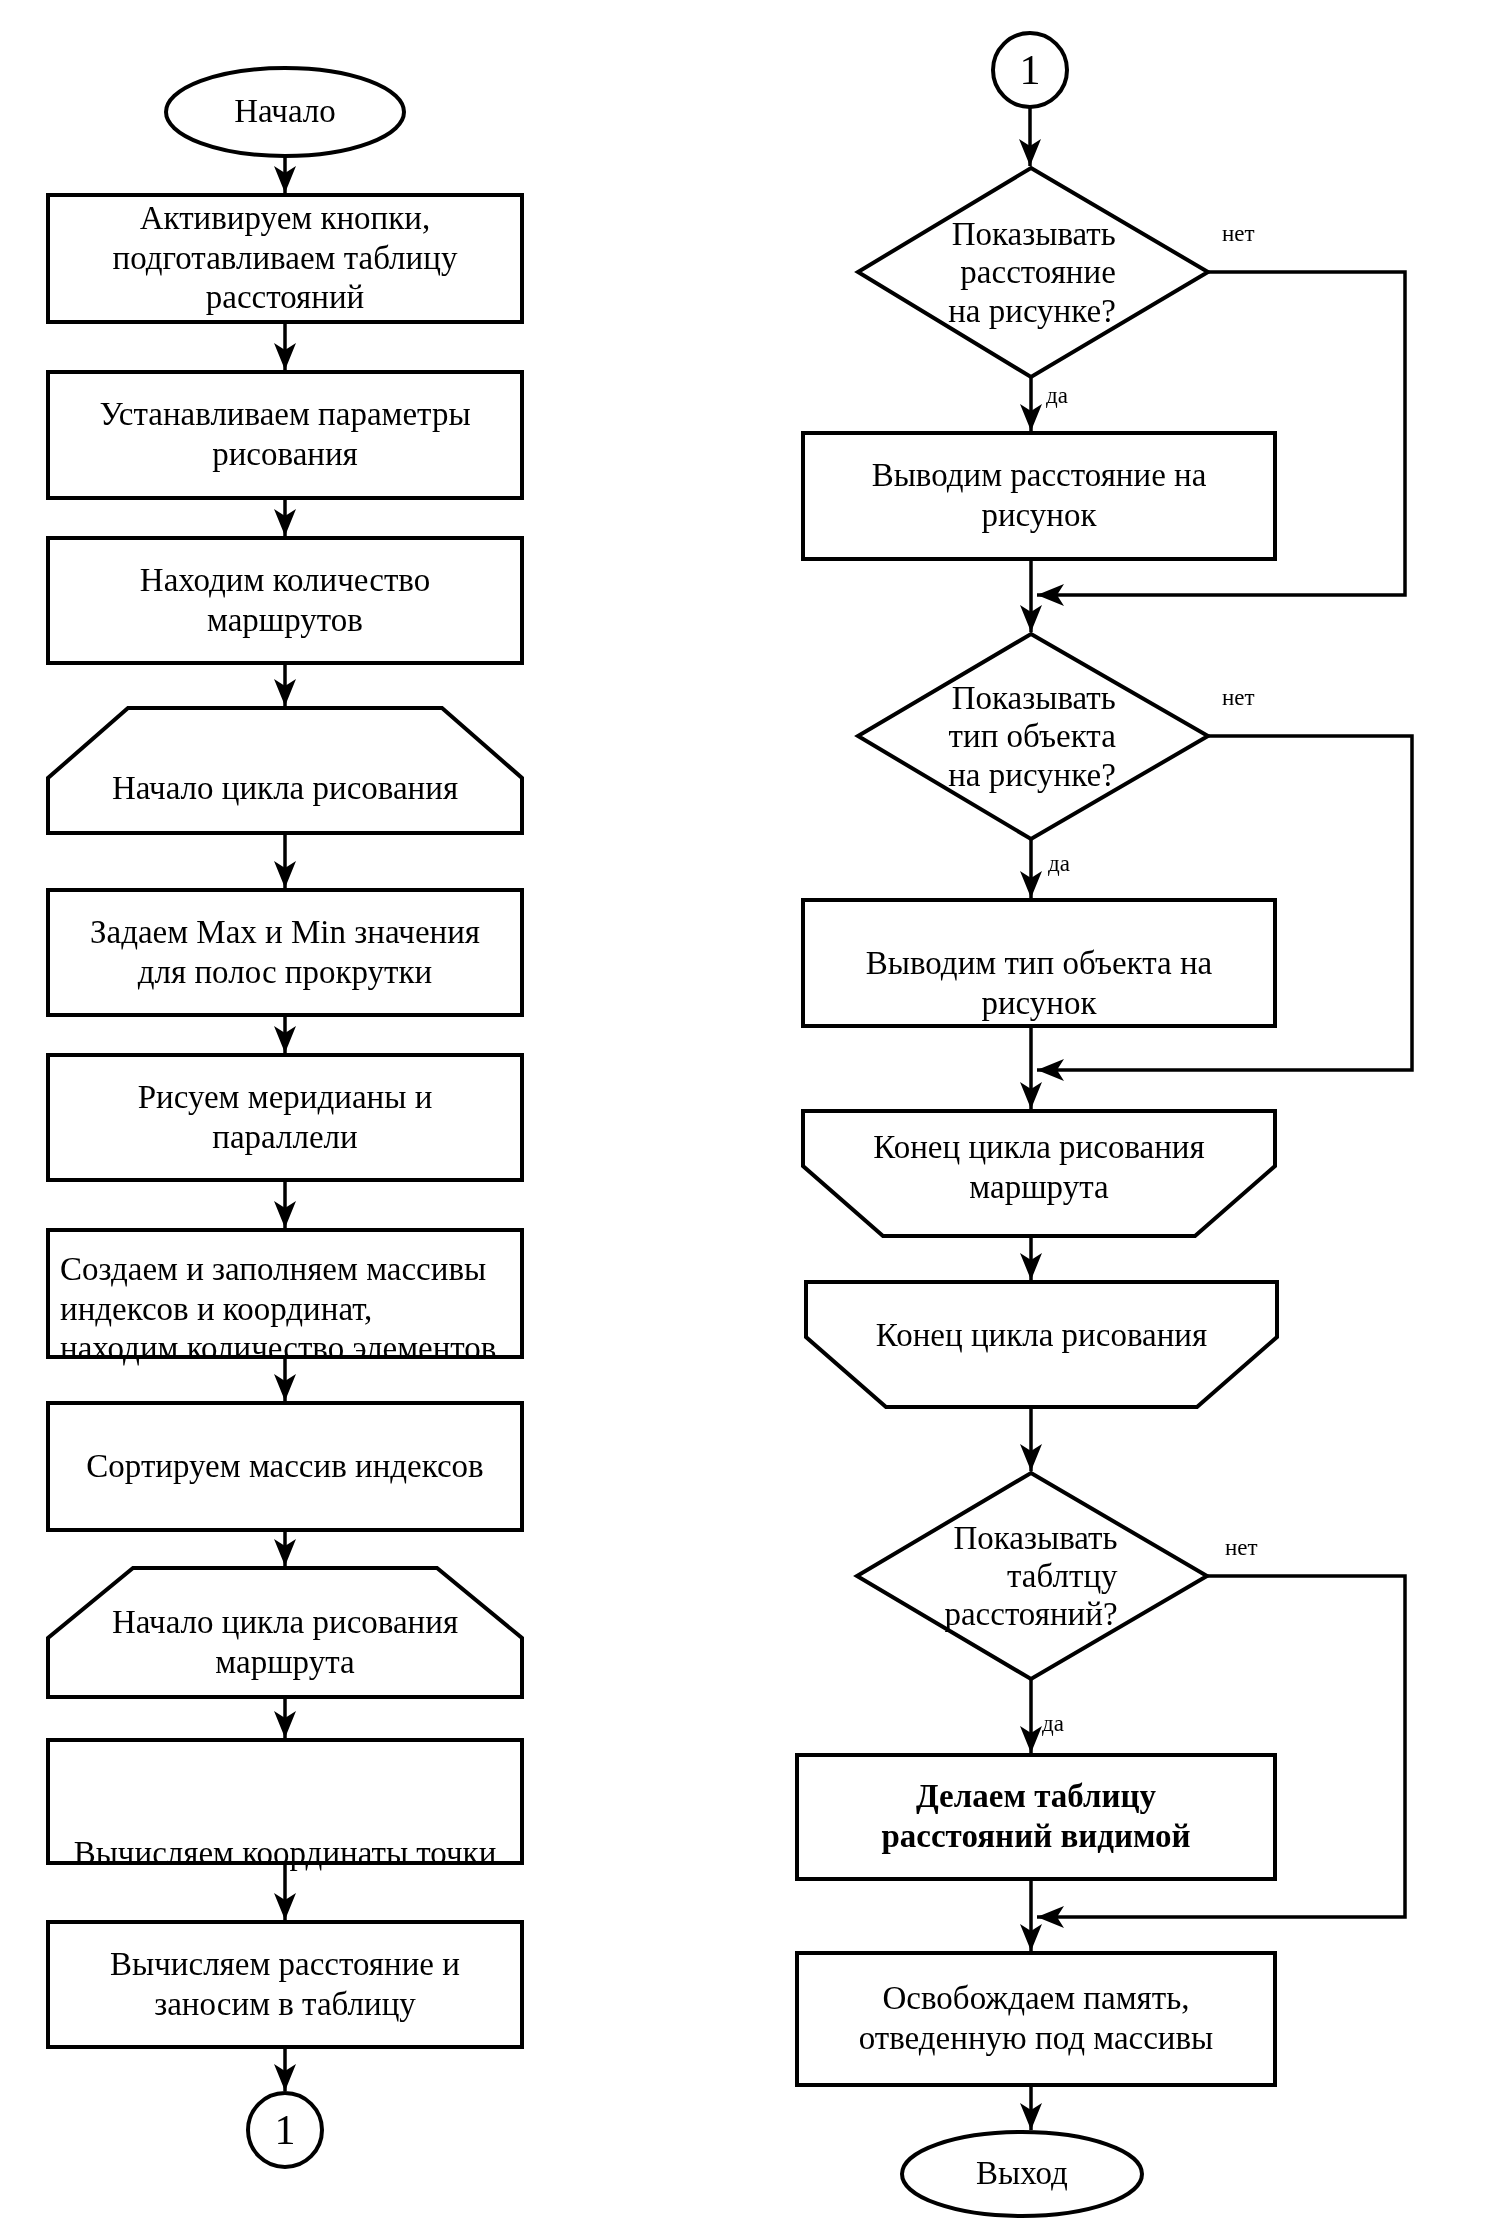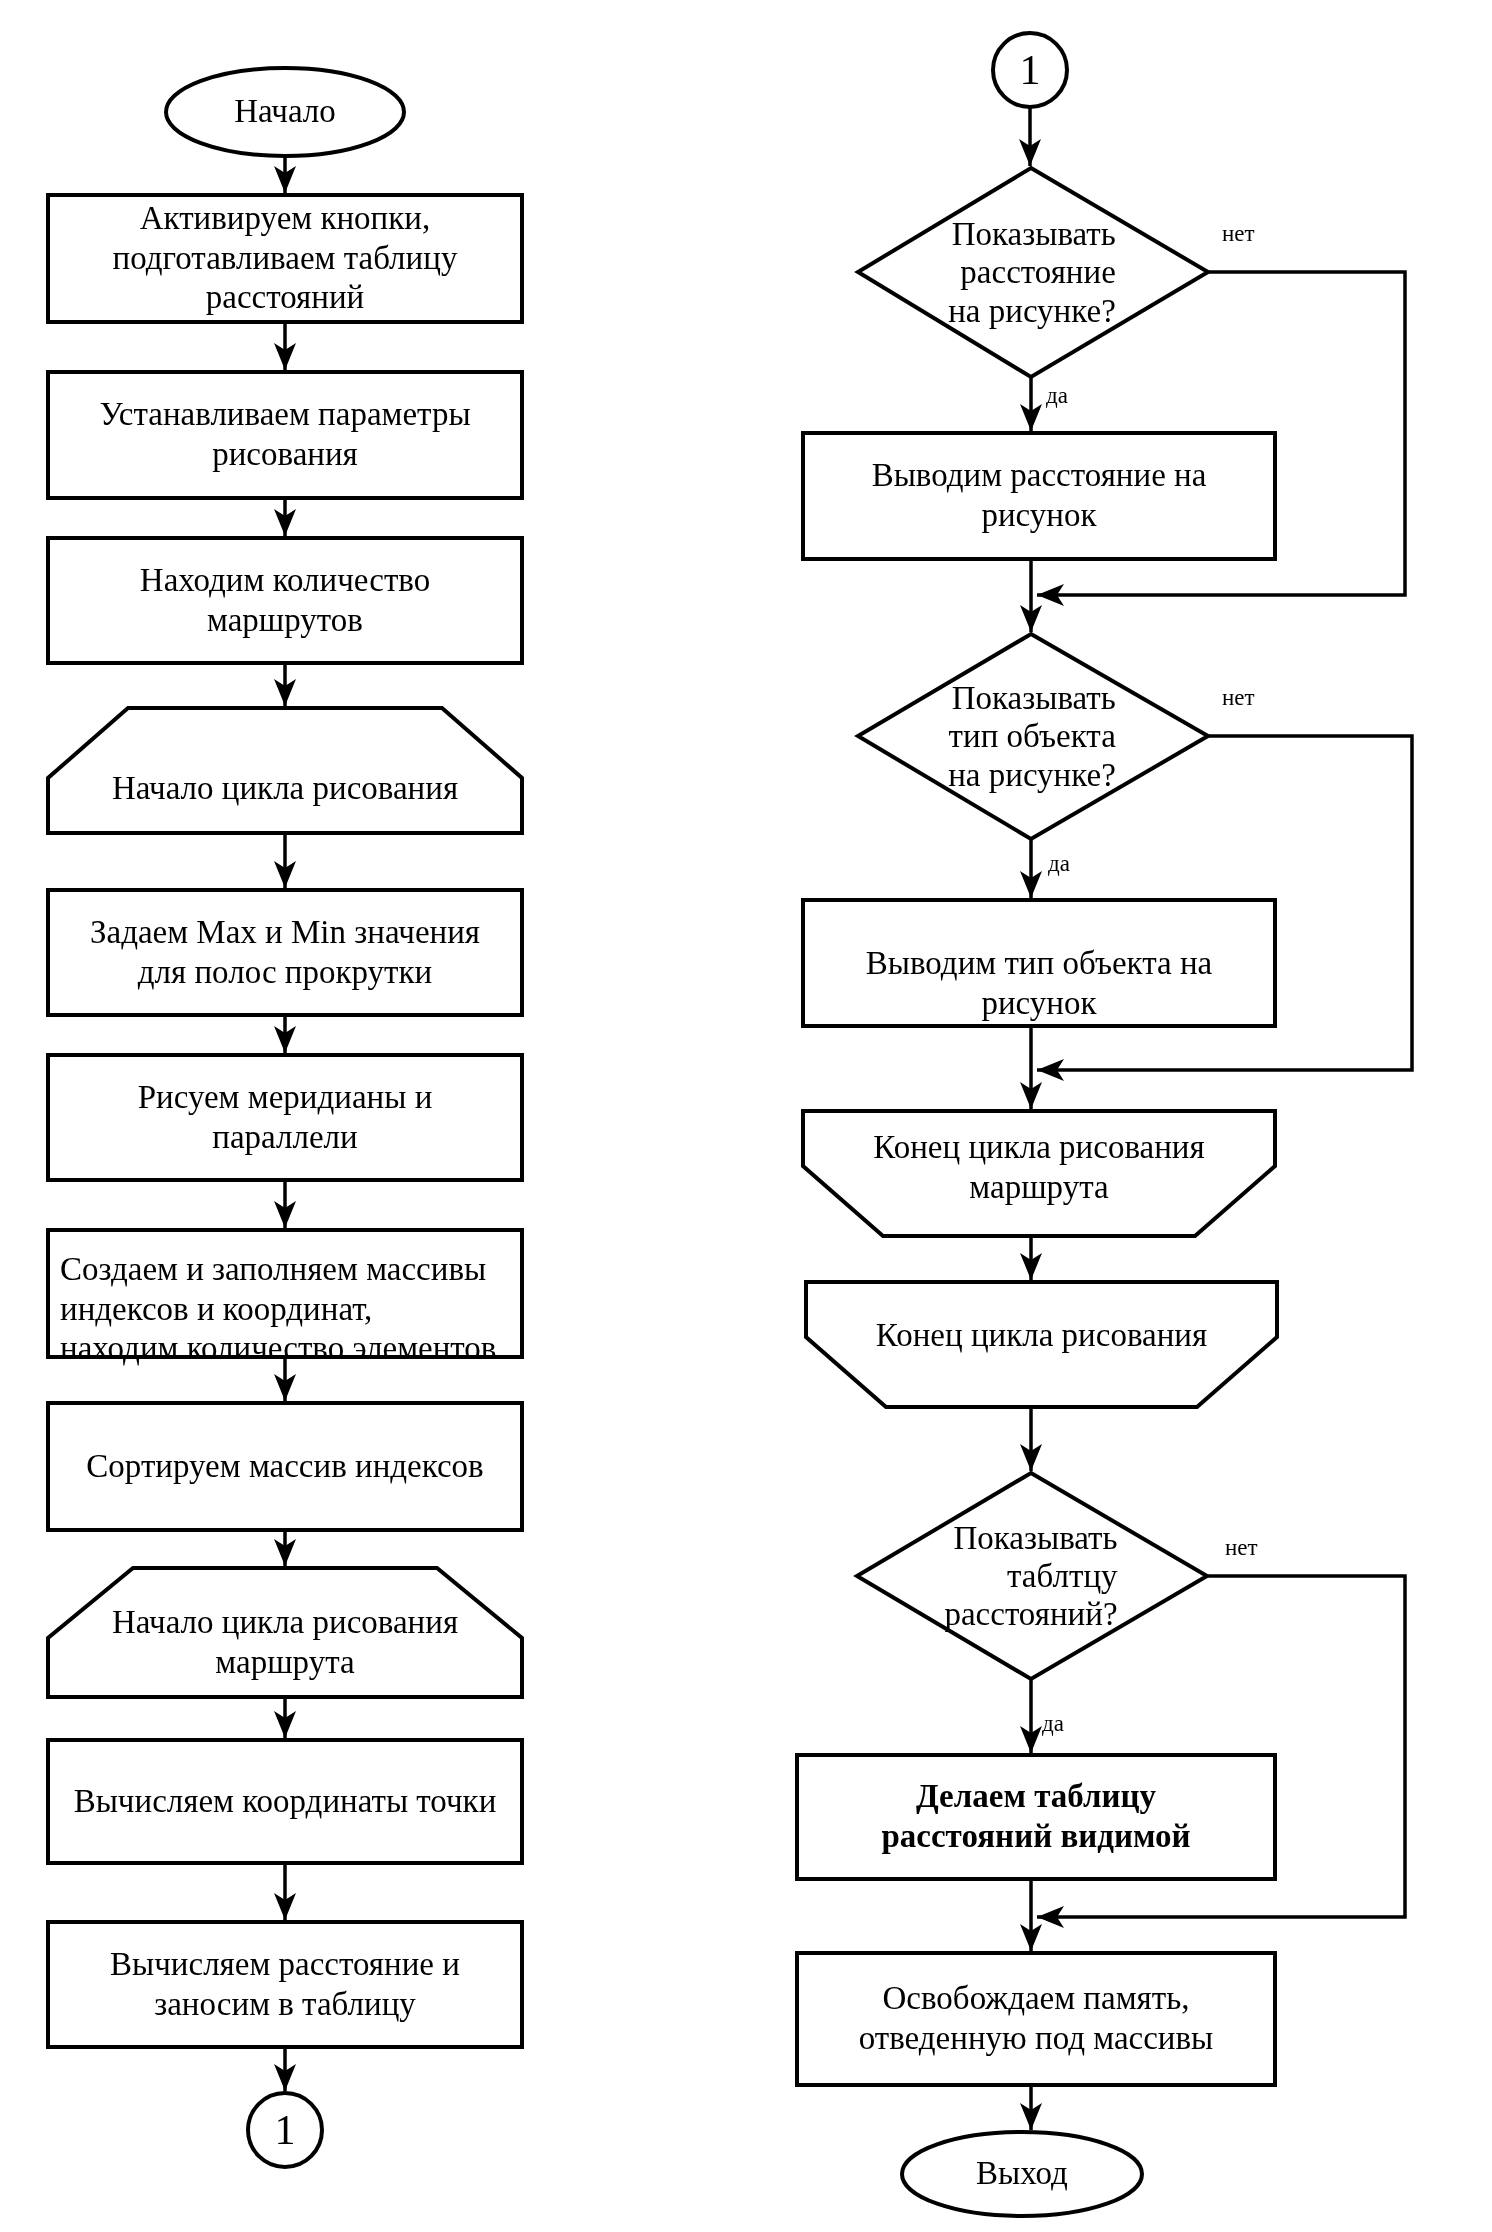--- a/index.html
+++ b/index.html
@@ -115,21 +115,21 @@
   <div class="lbl" style="left:48px;top:890px;width:474px;height:125px;text-align:center;">Задаем Max и Min значения
 для полос прокрутки</div>
   <div class="lbl" style="left:48px;top:1055px;width:474px;height:125px;">Рисуем меридианы и
 параллели</div>
   <div class="lbl lbl--leftalign" style="left:48px;top:1230px;width:474px;height:127px;">Создаем и заполняем массивы
 индексов и координат,
 находим количество элементов</div>
   <div class="lbl" style="left:48px;top:1403px;width:474px;height:127px;">Сортируем массив индексов</div>
   <div class="lbl" style="left:48px;top:1568px;width:474px;height:129px;padding-top:20px;">Начало цикла рисования
 маршрута</div>
-  <div class="lbl" style="left:48px;top:1740px;width:474px;height:123px;">Вычисляем координаты точки</div>
+  <div class="lbl" style="left:48px;top:1792px;width:474px;height:123px;">Вычисляем координаты точки</div>
   <div class="lbl" style="left:48px;top:1922px;width:474px;height:125px;">Вычисляем расстояние и
 заносим в таблицу</div>
   <div class="lbl lbl--circle" style="left:248px;top:2093px;width:74px;height:74px;">1</div>
 
   <div class="lbl lbl--circle" style="left:993px;top:33px;width:74px;height:74px;">1</div>
   <div class="lbl lbl--diamond" style="left:858px;top:168px;width:348px;height:209px;">Показывать
 расстояние
 на рисунке?</div>
   <div class="lbl" style="left:803px;top:433px;width:472px;height:126px;">Выводим расстояние на
 рисунок</div>

